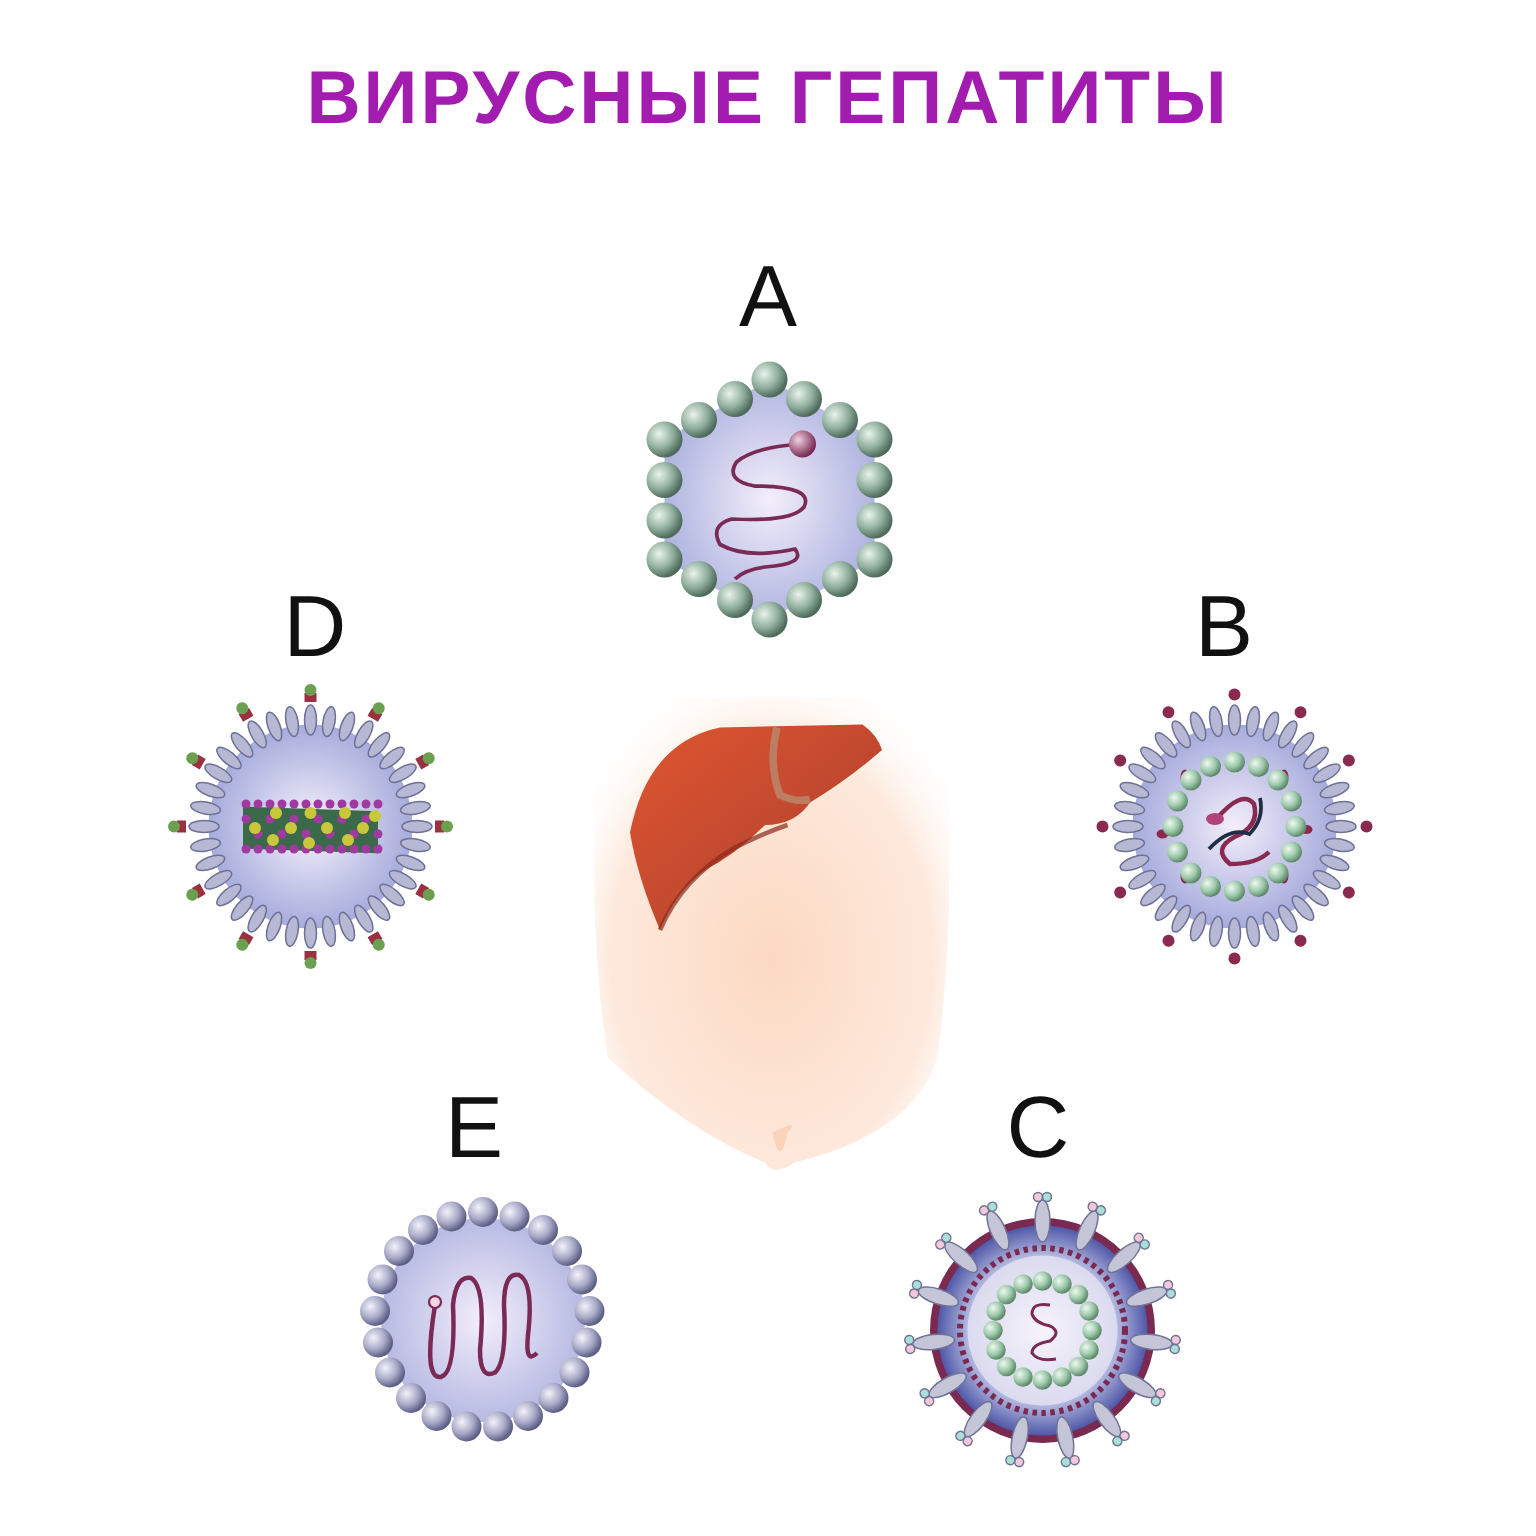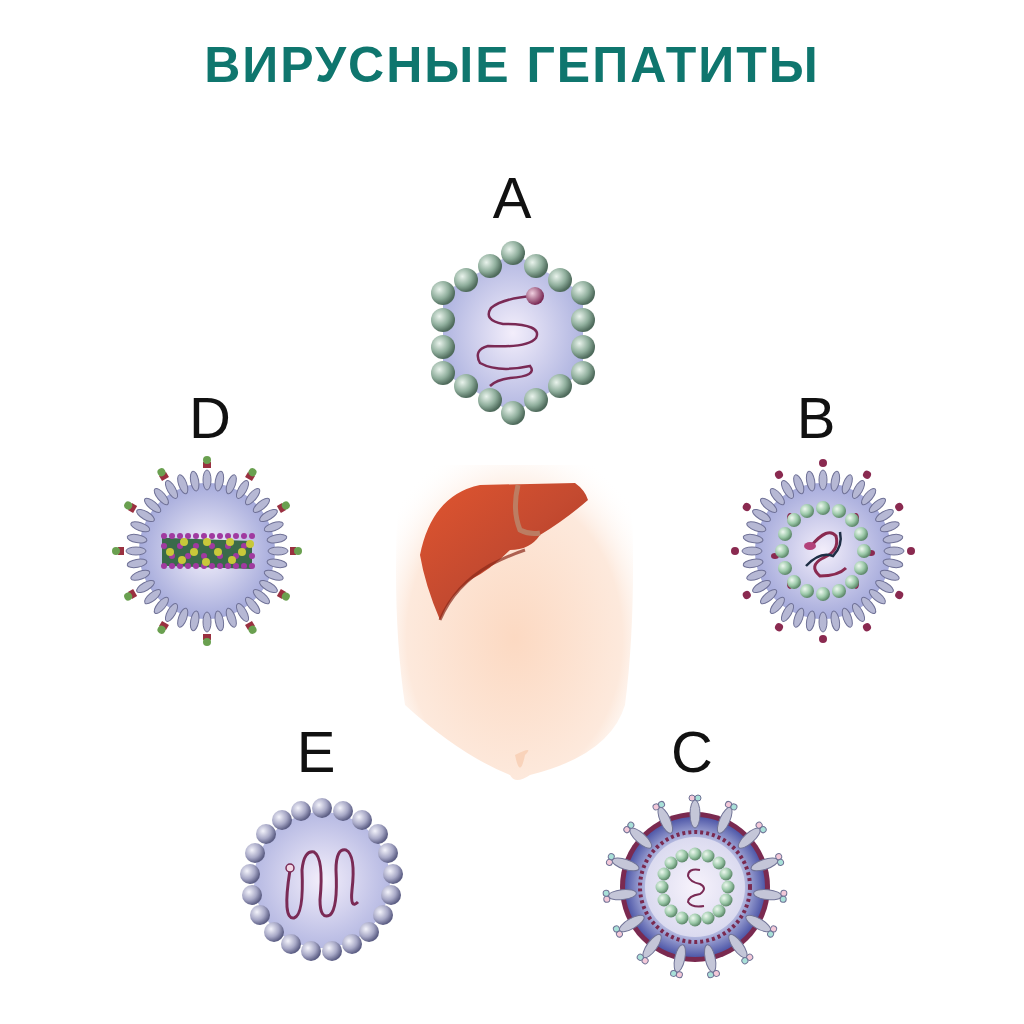--- a/index.html
+++ b/index.html
@@ -17,21 +17,21 @@
     .title {
       position: absolute;
       left: 0;
       top: 30px;
       width: 1024px;
       text-align: center;
       font-family: "Liberation Sans", sans-serif;
       font-weight: bold;
       font-size: 50px;
       letter-spacing: 2px;
-      color: #0f766e;
+      color: #a21caf;
       line-height: 70px;
     }
     .label {
       position: absolute;
       font-family: "Liberation Sans", sans-serif;
       font-size: 58px;
       color: #111;
       line-height: 60px;
       text-align: center;
       width: 80px;

